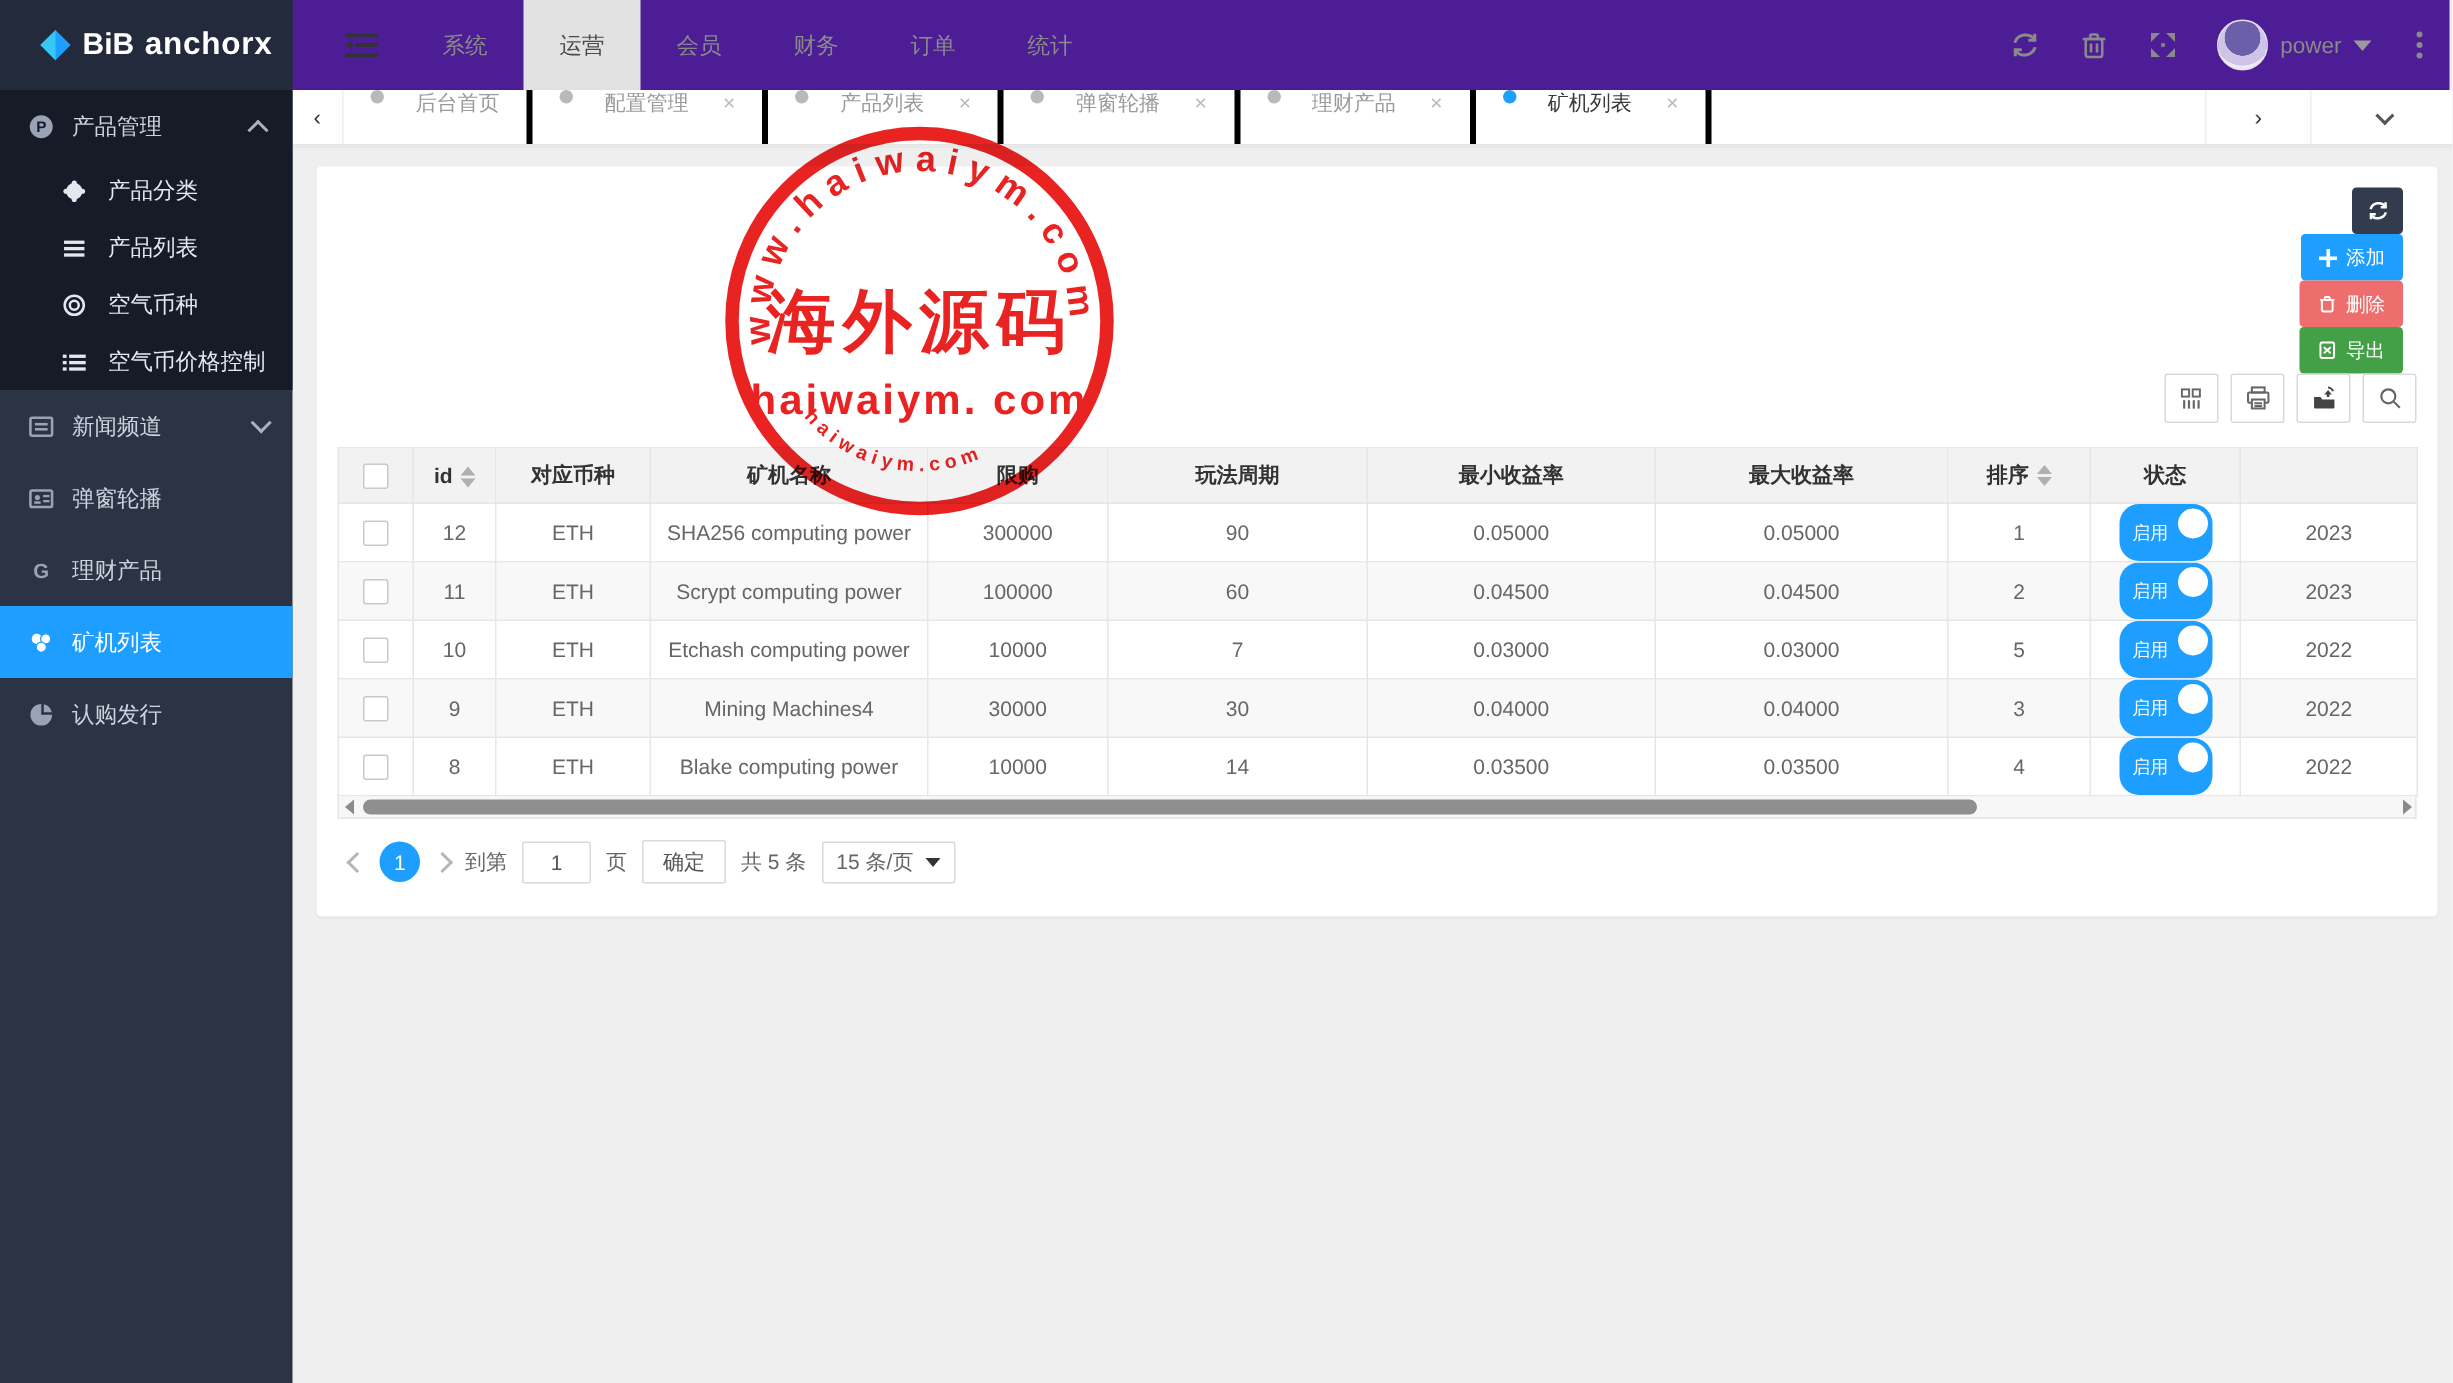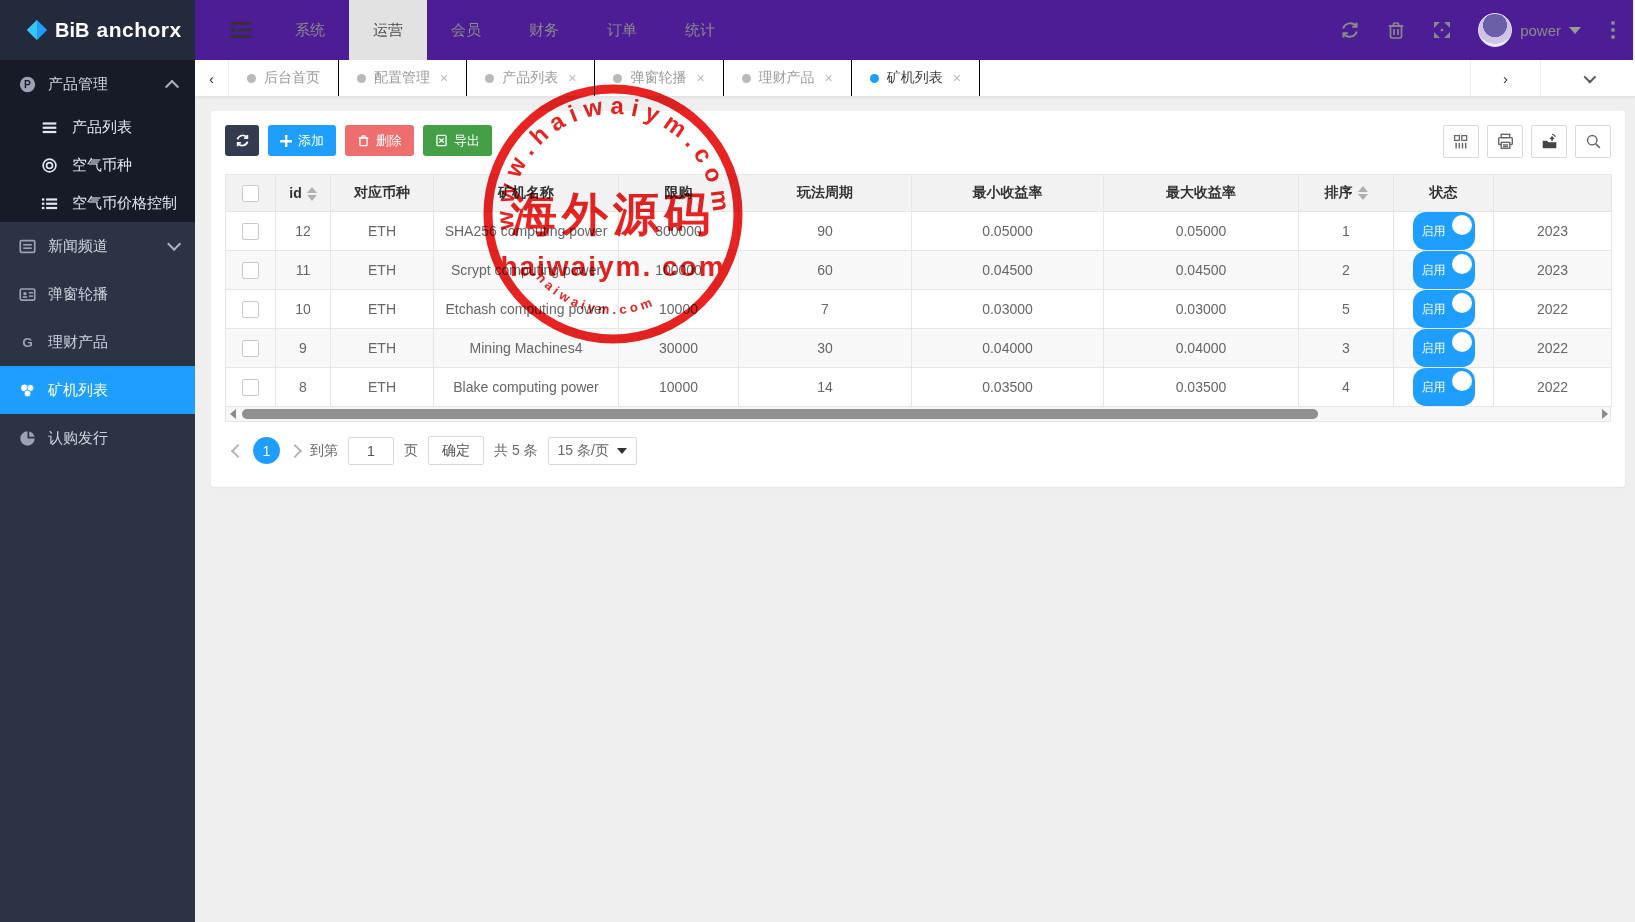--- a/index.html
+++ b/index.html
@@ -31,34 +31,34 @@
   .hicon { width:20px; height:20px; color:#8a8a8a; cursor:pointer; display:inline-flex; }
   .avatar { width:34px; height:34px; border-radius:50%; background:radial-gradient(circle at 50% 35%, #6a5fa8 0 45%, #cfc4e6 46% 70%, #efe9f6 71%); border:1px solid #e5e0f0; cursor:pointer; }
   .user-box { display:flex; align-items:center; gap:8px; cursor:pointer; color:#8a8a8a; font-size:15px; }
   .caret-down { width:0; height:0; border-left:6px solid transparent; border-right:6px solid transparent; border-top:7px solid #9a9a9a; }
   .vdots { display:flex; flex-direction:column; gap:3px; cursor:pointer; padding:2px 4px; }
   .vdots i { width:4px; height:4px; border-radius:50%; background:#8a8a8a; }
 
   
   .tabbar { position:absolute; left:195px; top:60px; width:1440px; height:37px; background:#fff; display:flex; align-items:stretch; border-bottom:1px solid #e3e3e3; box-shadow:0 1px 3px rgba(0,0,0,.06); z-index:5; }
   .tab-arrow { width:34px; display:flex; align-items:center; justify-content:center; color:#333; font-size:15px; cursor:pointer; border-right:1px solid #eee; }
-  .tab { display:flex; align-items:center; gap:8px; padding:0 18px; border-right:1px solid #000000; color:#9a9a9a; font-size:14px; cursor:pointer; white-space:nowrap; }
+  .tab { display:flex; align-items:flex-start; gap:21px; padding:0 18px; border-right:4px solid #000000; color:#9a9a9a; font-size:14px; cursor:pointer; white-space:nowrap; }
   .tab .dot { width:9px; height:9px; border-radius:50%; background:#b9b9b9; }
   .tab.active { color:#3a3a3a; }
   .tab.active .dot { background:#1e9fff; }
   .tab-close { color:#b9b9b9; font-size:14px; margin-left:2px; cursor:pointer; }
   .tabbar-right { margin-left:auto; display:flex; }
   .tab-arrow.right { border-right:none; border-left:1px solid #eee; width:70px; }
   .tab-dropdown { width:95px; border-left:1px solid #eee; display:flex; align-items:center; justify-content:center; cursor:pointer; }
   .chev-dn { width:9px; height:9px; border-right:2px solid #555; border-bottom:2px solid #555; transform:rotate(45deg) translateY(-2px); }
 
   
   .content { position:absolute; left:195px; top:97px; width:1440px; height:825px; background:#efefef; }
   .card { position:absolute; left:16px; top:14px; width:1414px; background:#fff; border-radius:3px; padding:14px 14px 22px 14px; box-shadow:0 1px 2px rgba(0,0,0,.05); }
-  .toolbar { display:flex; align-items:flex-start; margin-bottom:16px; }
+  .toolbar { display:flex; align-items:flex-end; margin-bottom:16px;flex-direction:column; }
   .btn { display:inline-flex; align-items:center; gap:6px; height:31px; padding:0 12px; border-radius:3px; color:#fff; font-size:13px; cursor:pointer; border:none; margin-right:9px; }
   .btn-dark { background:#323c4e; width:34px; justify-content:center; padding:0; }
   .btn-blue { background:#1e9fff; }
   .btn-red { background:#ee6e6e; }
   .btn-green { background:#43a047; }
   .toolbar-right { margin-left:auto; display:flex; gap:8px; }
   .icon-btn { width:36px; height:33px; border:1px solid #d9d9d9; border-radius:2px; background:#fff; display:flex; align-items:center; justify-content:center; color:#666; cursor:pointer; }
 
   
   table { border-collapse:collapse; table-layout:fixed; width:1386px; }
@@ -114,20 +114,32 @@
   <div class="side-group">
     <div class="side-group-header">
       <span class="sicon">
         <svg viewBox="0 0 20 20">
             <circle cx="10" cy="10" r="9" fill="#9aa3b5"></circle>
             <text x="10" y="14.5" font-size="12" font-weight="bold" text-anchor="middle" fill="#161b27">P</text>
           </svg>
       </span>
       <span>产品管理</span>
       <span class="chev up"></span>
+    </div>
+    <div class="side-sub">
+      <span class="sicon">
+          <svg viewBox="0 0 20 20">
+            <circle cx="10" cy="10" r="6.5" fill="#e3e7ee"></circle>
+            <circle cx="10" cy="3.5" r="2" fill="#e3e7ee"></circle>
+            <circle cx="16.5" cy="10" r="2" fill="#e3e7ee"></circle>
+            <circle cx="10" cy="16.5" r="2" fill="#e3e7ee"></circle>
+            <circle cx="3.5" cy="10" r="2" fill="#e3e7ee"></circle>
+          </svg>
+        </span>
+      <span>产品分类</span>
     </div>
     <div class="side-sub">
       <span class="sicon">
           <svg viewBox="0 0 20 20">
             <rect x="2" y="4" width="16" height="2.6" fill="#e3e7ee"></rect>
             <rect x="2" y="9" width="16" height="2.6" fill="#e3e7ee"></rect>
             <rect x="2" y="14" width="16" height="2.6" fill="#e3e7ee"></rect>
           </svg>
         </span>
       <span>产品列表</span>

